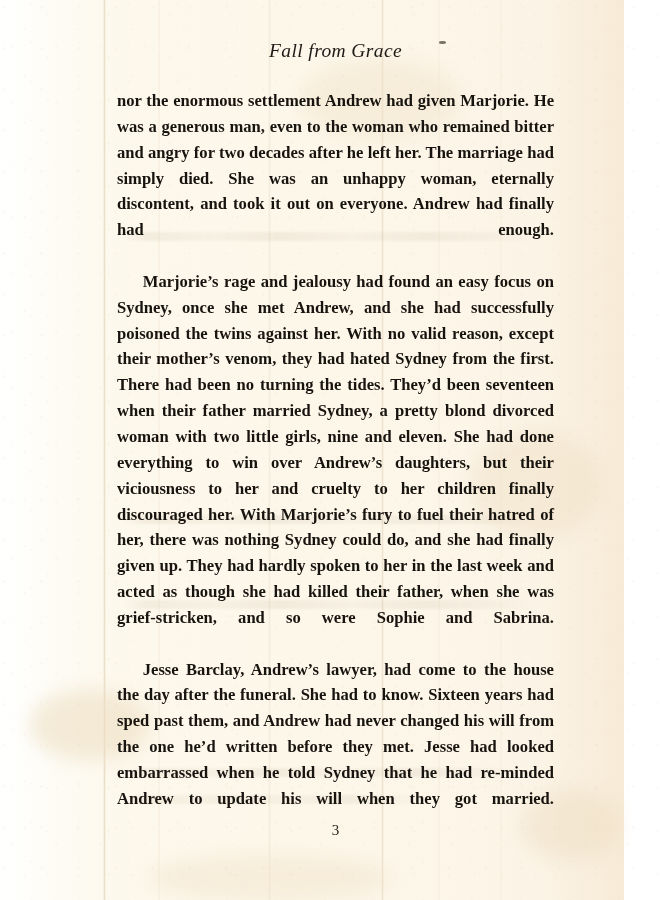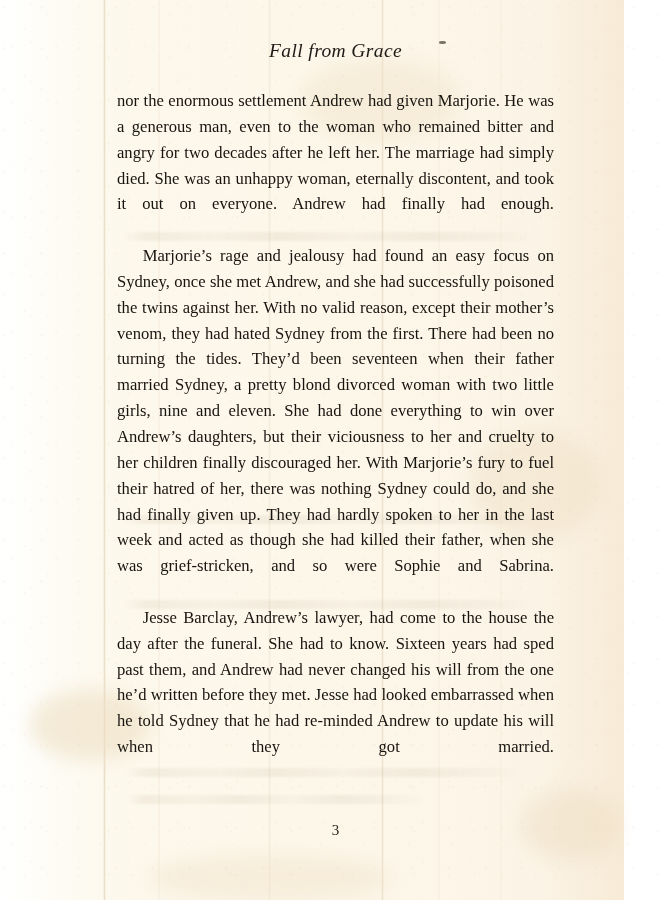--- a/index.html
+++ b/index.html
@@ -168,20 +168,21 @@
     line-height: 25.85px;
     color: #17140f;
     text-align: justify;
     text-justify: inter-word;
     -webkit-font-smoothing: antialiased;
   }
 
   #body-copy p {
     margin: 0;
     text-indent: 0;
+    font-weight: bold;
   }
   #body-copy p.indented {
     text-indent: 1.55em;
   }
   
   #body-copy p:after {
     content: "";
     display: inline-block;
     width: 100%;
   }

